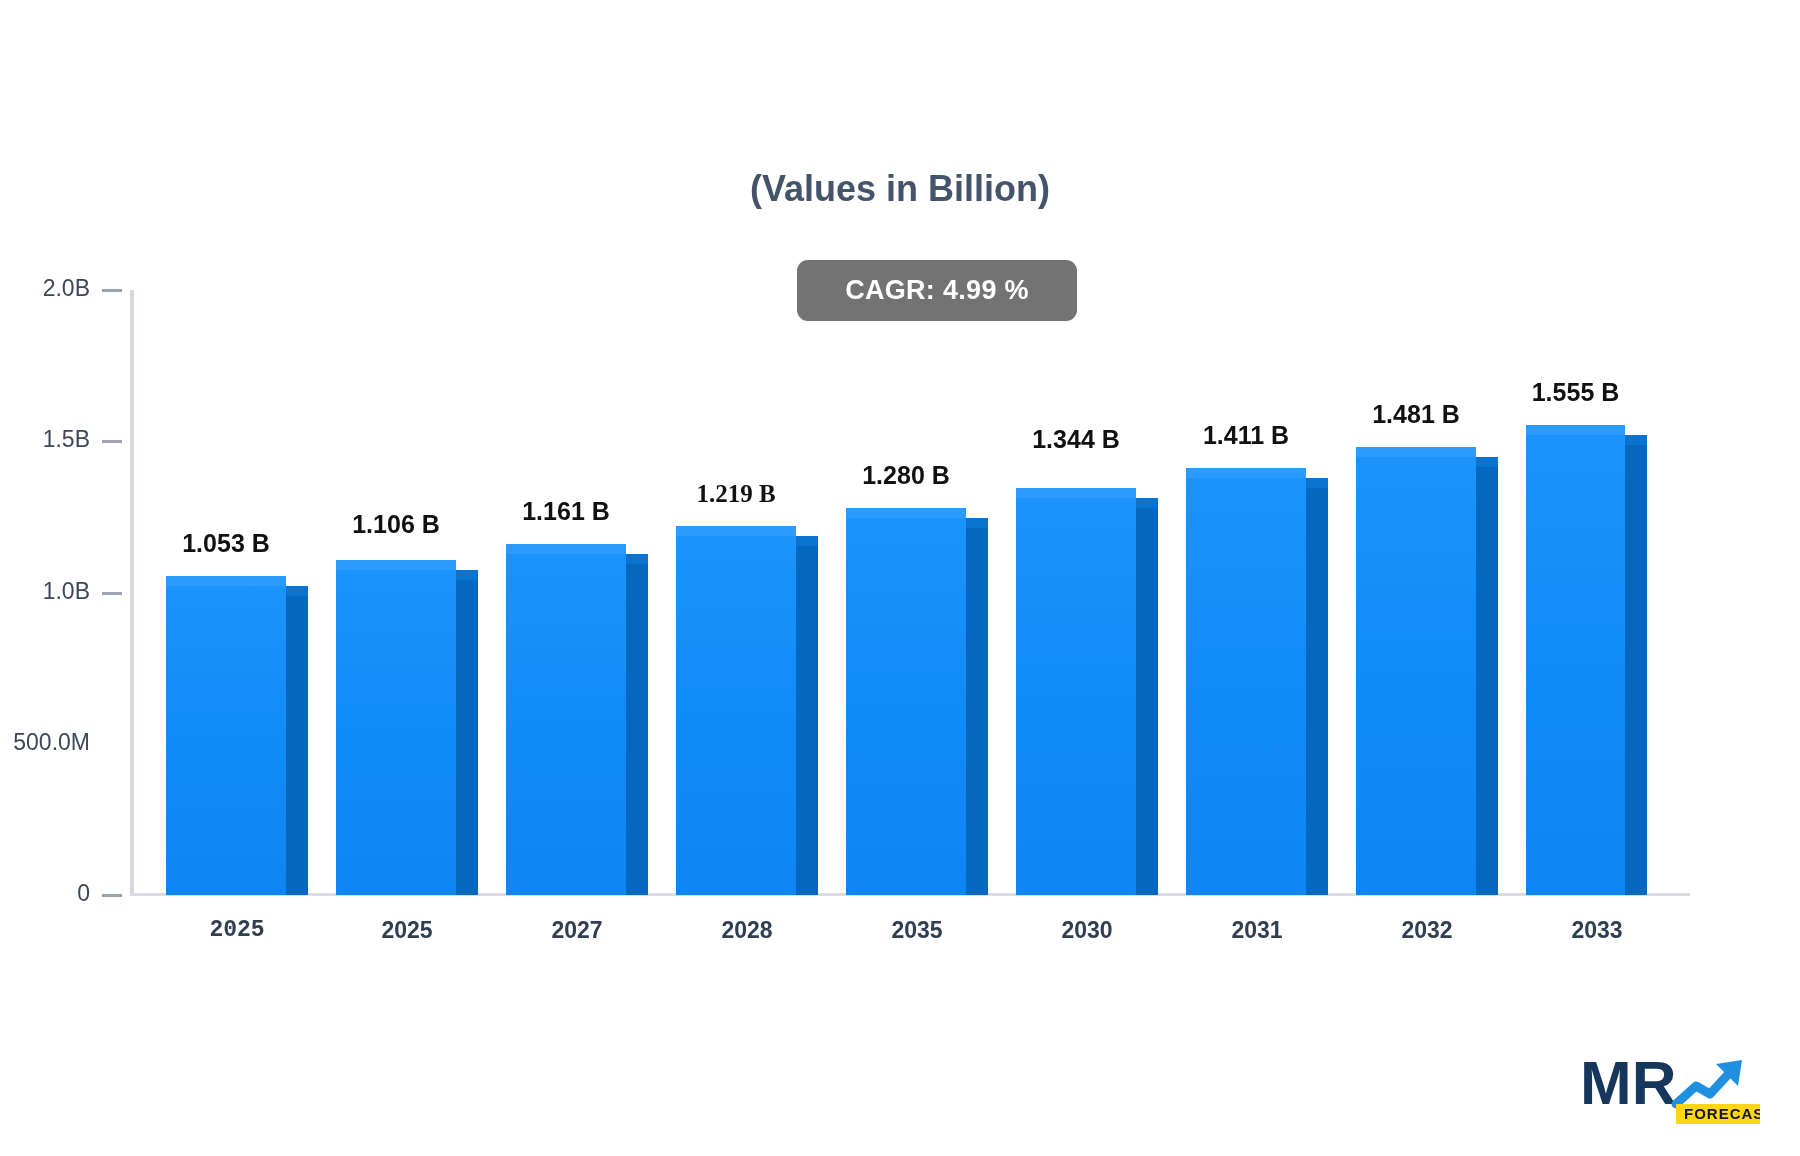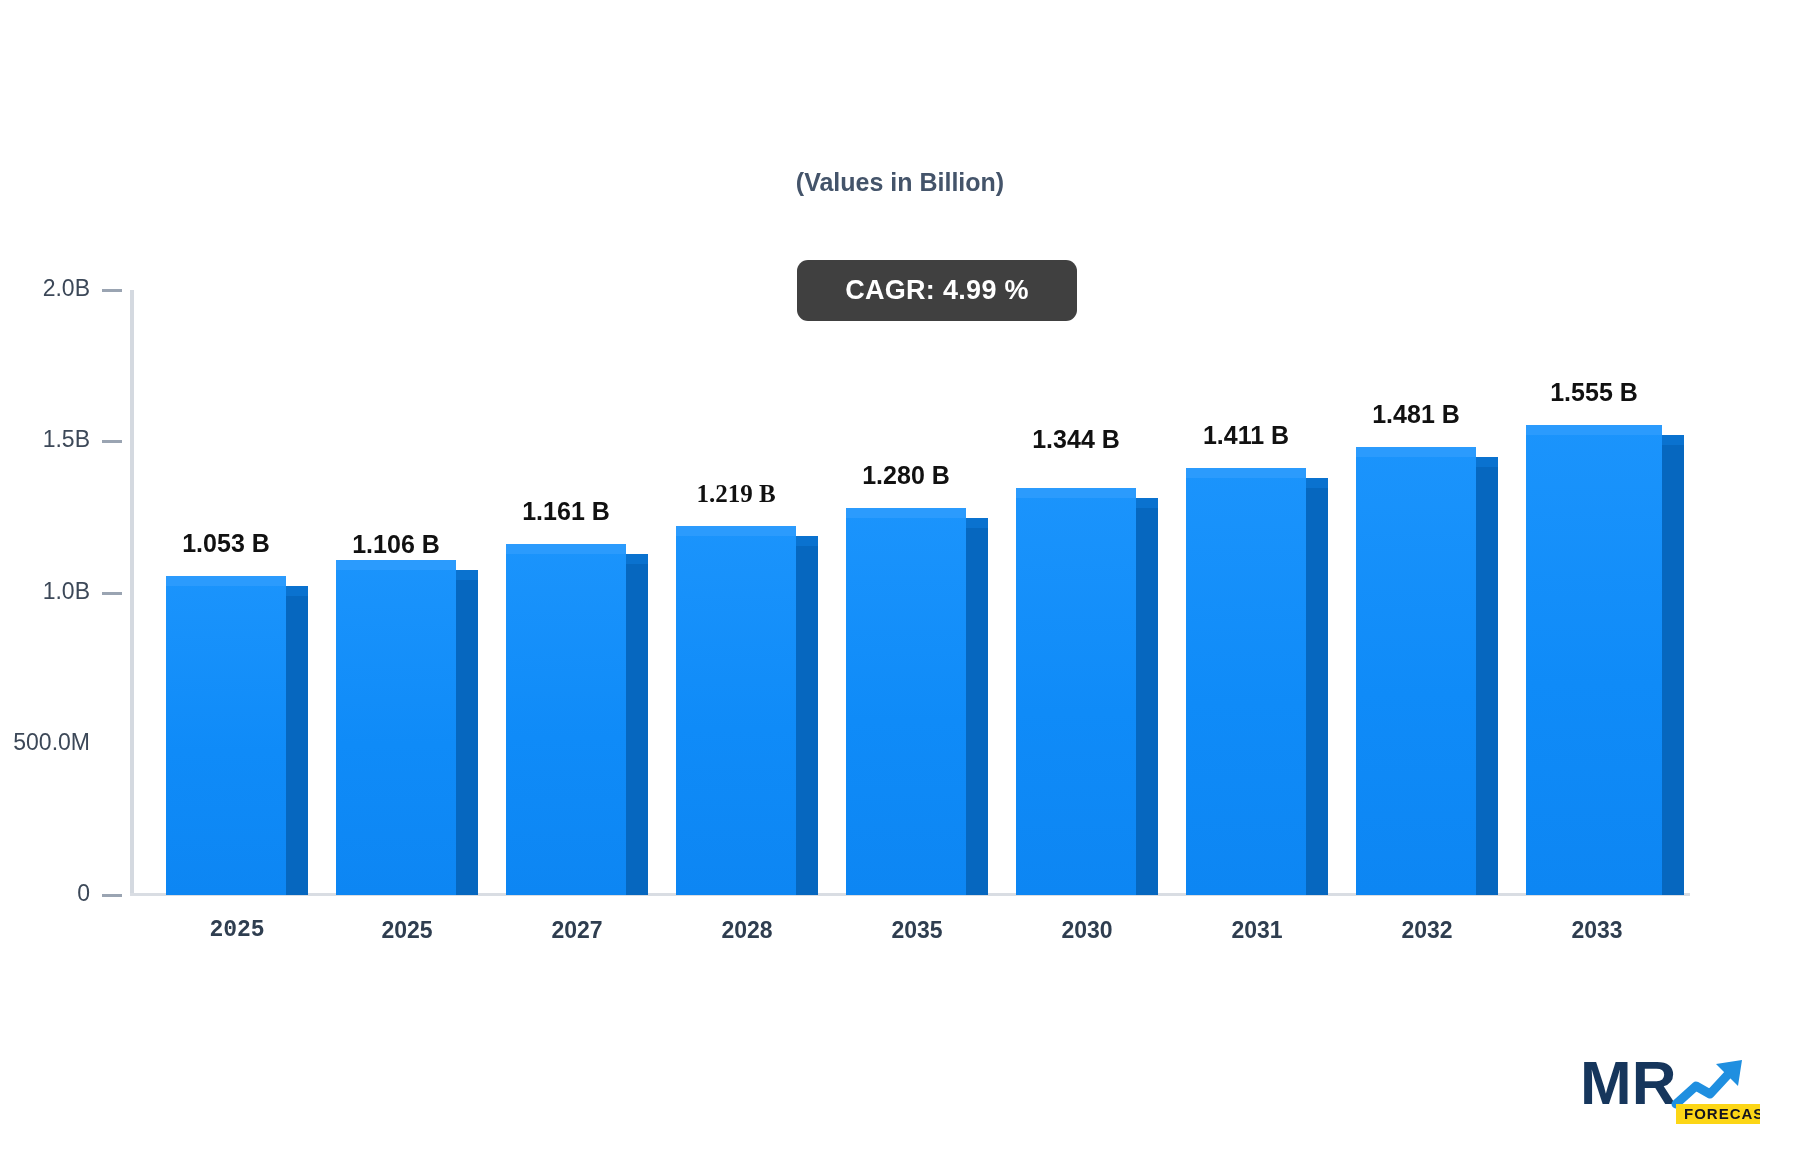--- a/index.html
+++ b/index.html
@@ -15,28 +15,28 @@
   .title {
     position:absolute; left:0; top:112px; width:1800px;
     text-align:center;
     font-size:37px; font-weight:bold; color:#0d0d0d;
     letter-spacing:-0.2px;
     white-space:nowrap;
   }
   .subtitle {
     position:absolute; left:0; top:168px; width:1800px;
     text-align:center;
-    font-size:25px; font-weight:bold; color:#44546a;
+    font-size:36px; font-weight:bold; color:#44546a;
   }
 
   
   .cagr-badge {
     position:absolute; left:797px; top:260px;
     width:280px; height:61px;
-    background:#404040;
+    background:#737373;
     border-radius:11px;
     display:flex; align-items:center; justify-content:center;
     color:#ffffff; font-size:27px; font-weight:bold;
     letter-spacing:0.3px;
   }
 
   
   .plot {
     position:absolute;
     left:130px; top:290px;
@@ -146,21 +146,21 @@
           <div class="side" style="height: 308.532px;"></div>
           <div class="top-side" style="bottom: 298.532px;"></div>
           <div class="top" style="bottom: 308.532px;"></div>
           <div class="bar-value" style="bottom: 336.532px; margin-top: 16px;">1.053 B</div>
         </div>
         <div class="bar" style="left: 206px; width: 120px; height: 334.565px;">
           <div class="front" style="height: 334.565px;"></div>
           <div class="side" style="height: 324.565px;"></div>
           <div class="top-side" style="bottom: 314.565px;"></div>
           <div class="top" style="bottom: 324.565px;"></div>
-          <div class="bar-value" style="bottom: 336px;">1.106 B</div>
+          <div class="bar-value" style="bottom: 356px;">1.106 B</div>
         </div>
         <div class="bar" style="left: 376px; width: 120px; height: 351.202px;">
           <div class="front" style="height: 351.202px;"></div>
           <div class="side" style="height: 341.202px;"></div>
           <div class="top-side" style="bottom: 331.202px;"></div>
           <div class="top" style="bottom: 341.202px;"></div>
           <div class="bar-value" style="bottom: 369.202px;">1.161 B</div>
         </div>
         <div class="bar" style="left: 546px; width: 120px; height: 368.748px;">
           <div class="front" style="height: 368.748px;"></div>
@@ -190,21 +190,21 @@
           <div class="top" style="bottom: 416.827px;"></div>
           <div class="bar-value" style="bottom: 444.827px;">1.411 B</div>
         </div>
         <div class="bar" style="left: 1226px; width: 120px; height: 448.002px;">
           <div class="front" style="height: 448.002px;"></div>
           <div class="side" style="height: 438.002px;"></div>
           <div class="top-side" style="bottom: 428.002px;"></div>
           <div class="top" style="bottom: 438.002px;"></div>
           <div class="bar-value" style="bottom: 466.002px;">1.481 B</div>
         </div>
-        <div class="bar" style="left: 1396px; width: 136px; height: 470.387px;">
+        <div class="bar" style="left: 1396px; width: 99px; height: 470.387px;">
           <div class="front" style="height: 470.387px;"></div>
           <div class="side" style="height: 460.387px;"></div>
           <div class="top-side" style="bottom: 450.387px;"></div>
           <div class="top" style="bottom: 460.387px;"></div>
           <div class="bar-value" style="bottom: 488.387px;">1.555 B</div>
         </div>
       </div>
   </div>
 
   <div id="xaxis">

